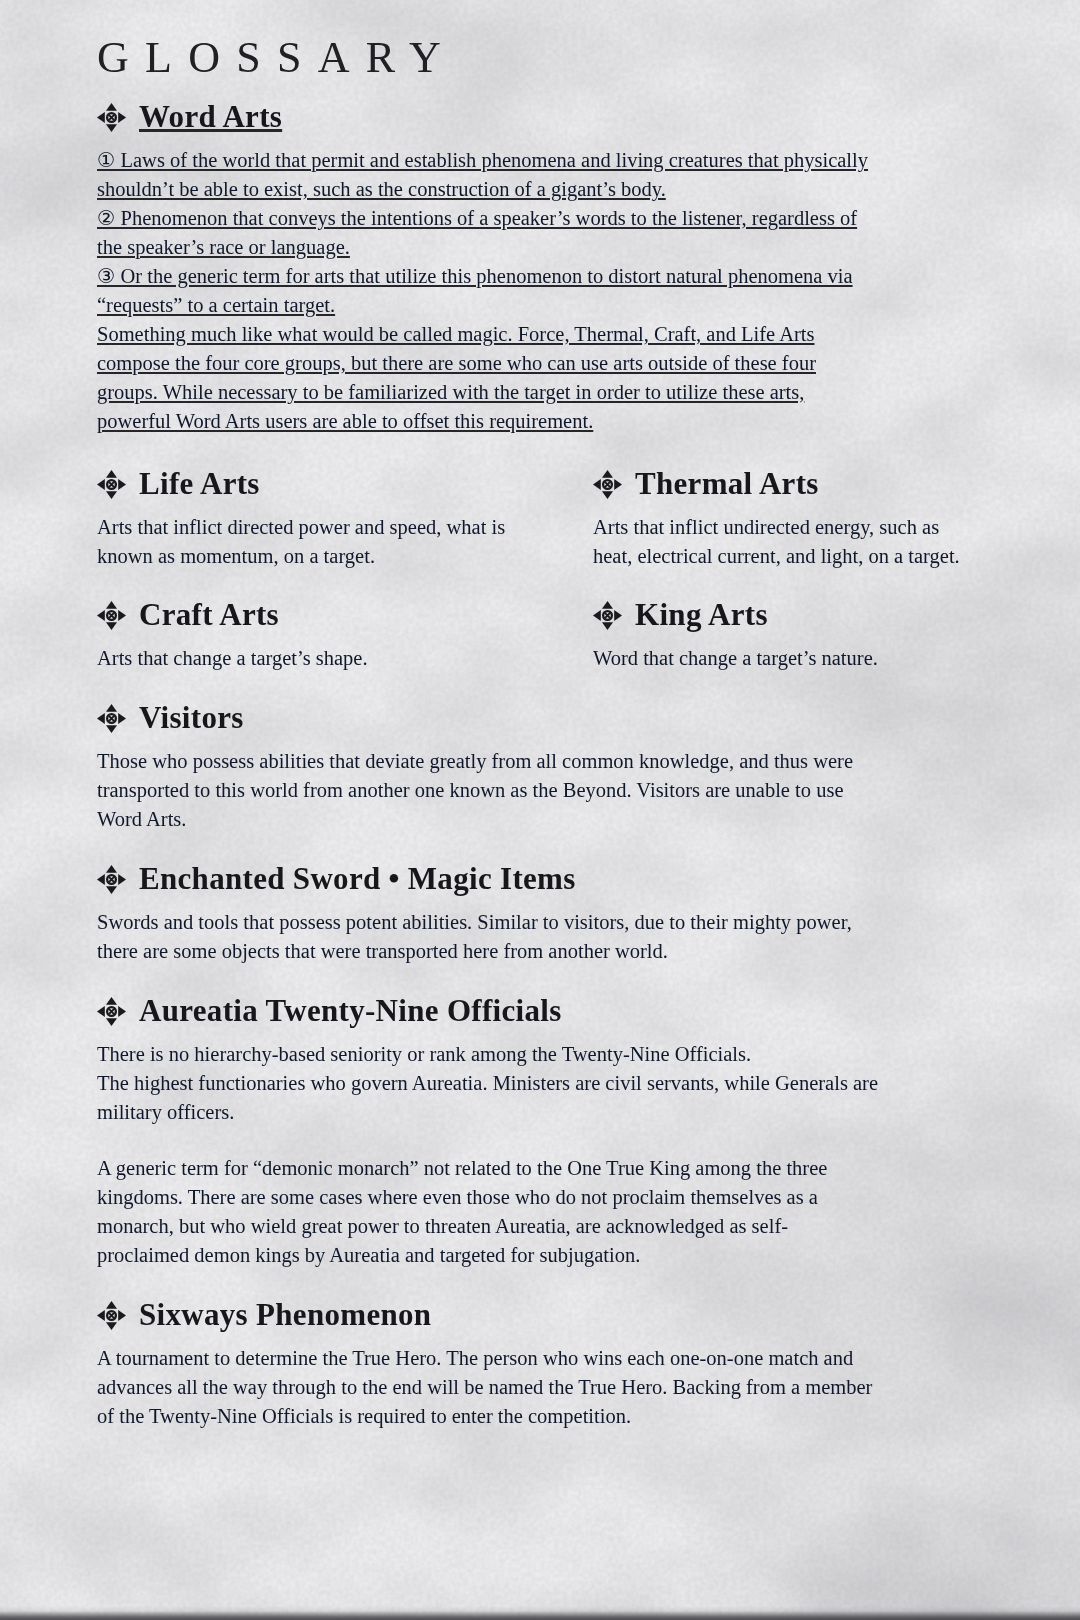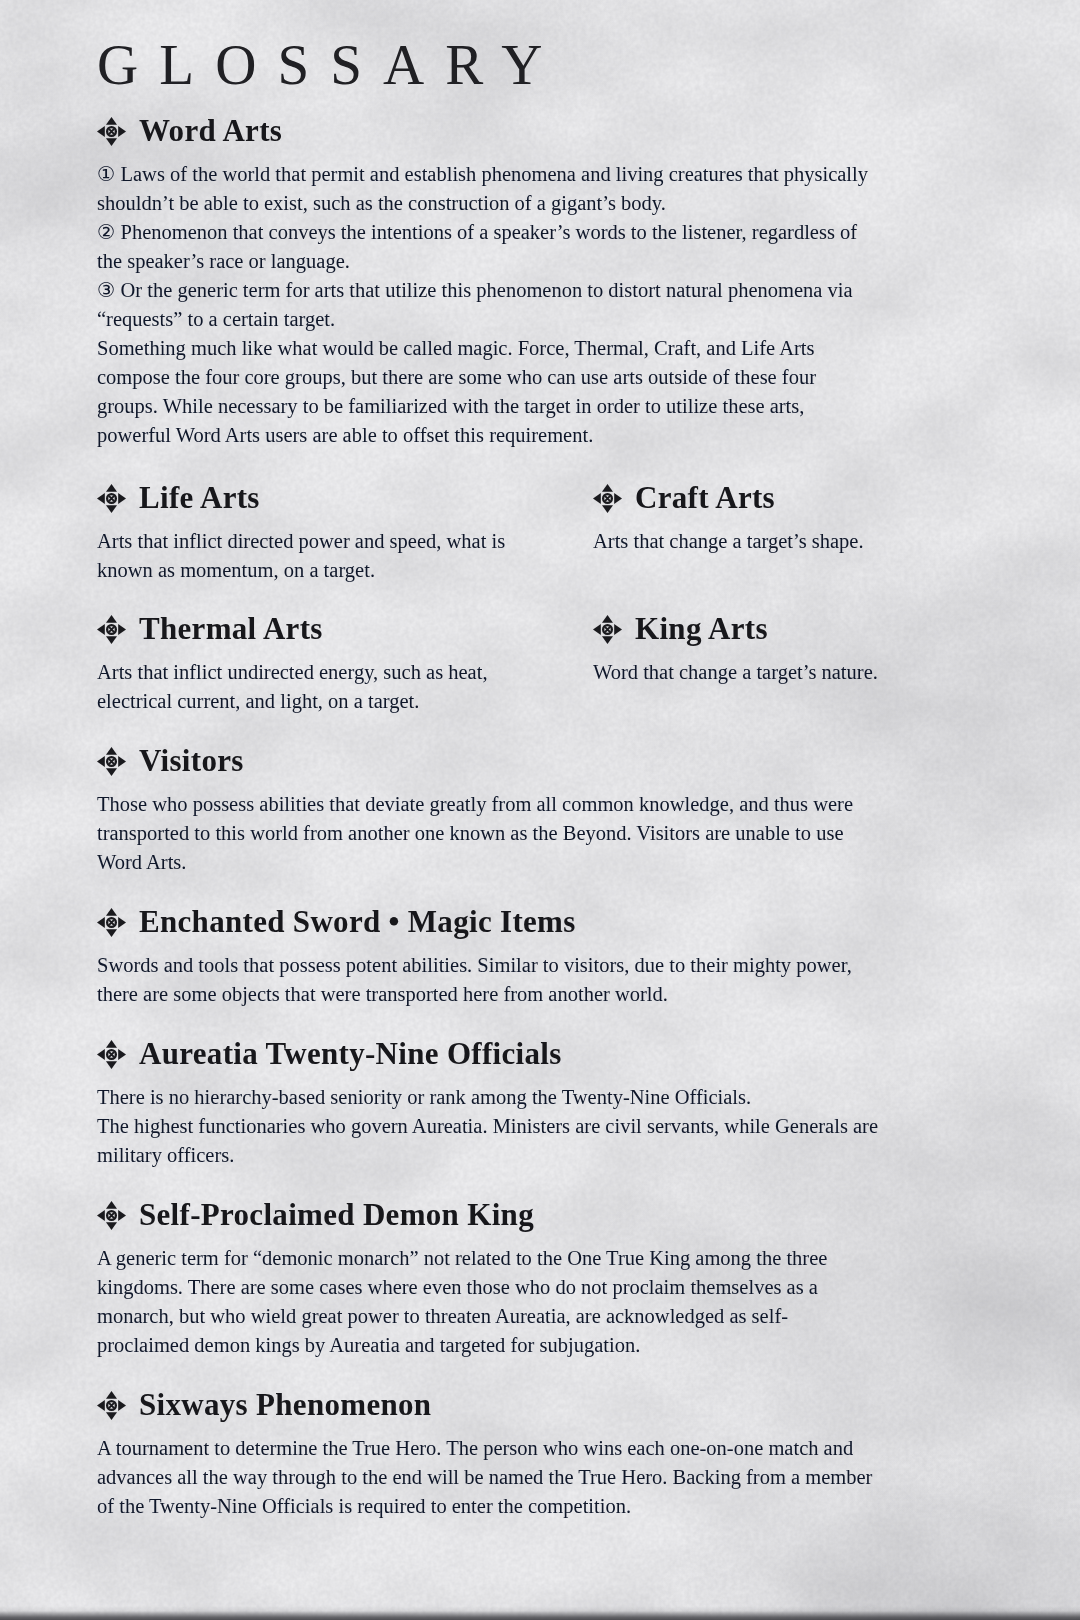--- a/index.html
+++ b/index.html
@@ -34,29 +34,29 @@
     left: 0; right: 0; bottom: 0;
     height: 14px;
     background: linear-gradient(to bottom, rgba(70,70,75,0) 0%, rgba(70,70,75,0.10) 35%, rgba(58,58,63,0.75) 80%, rgba(52,52,57,0.85) 100%);
     pointer-events: none;
   }
   .content {
     position: relative;
     padding: 32px 97px 0 97px;
   }
   h1.glossary-title {
-    font-size: 57px;
+    font-size: 44px;
     font-weight: 500;
     letter-spacing: 0.37em;
     color: #202024;
     margin-bottom: 15px;
     white-space: nowrap;
   }
   .entry { margin-top: 27px; }
-  .entry.first { margin-top: 16px; }
+  .entry.first { margin-top: 16px; text-decoration: underline; }
   .h-row {
     display: flex;
     align-items: center;
     gap: 13px;
     margin-bottom: 11px;
   }
   .orn {
     display: inline-flex;
     color: #1a1a1e;
     flex: 0 0 auto;
@@ -145,42 +145,42 @@
           <span class="orn">
             <svg width="29" height="33" preserveAspectRatio="none">
                 <use href="#orn-sym"></use>
               </svg>
           </span>
           <h2 class="entry-heading">Life Arts</h2>
         </div>
         <p class="body-text">Arts that inflict directed power and speed, what is known as momentum, on a target.</p>
       </section>
 
+      <section class="entry col-left">
+        <div class="h-row">
+          <span class="orn">
+            <svg width="29" height="33" preserveAspectRatio="none">
+                <use href="#orn-sym"></use>
+              </svg>
+          </span>
+          <h2 class="entry-heading">Thermal Arts</h2>
+        </div>
+        <p class="body-text">Arts that inflict undirected energy, such as heat, electrical current, and light, on a target.</p>
+      </section>
+
       <section class="entry col-right">
         <div class="h-row">
           <span class="orn">
             <svg width="29" height="33" preserveAspectRatio="none">
                 <use href="#orn-sym"></use>
               </svg>
           </span>
           <h2 class="entry-heading">Craft Arts</h2>
         </div>
         <p class="body-text">Arts that change a target’s shape.</p>
-      </section>
-
-      <section class="entry col-left">
-        <div class="h-row">
-          <span class="orn">
-            <svg width="29" height="33" preserveAspectRatio="none">
-                <use href="#orn-sym"></use>
-              </svg>
-          </span>
-          <h2 class="entry-heading">Thermal Arts</h2>
-        </div>
-        <p class="body-text">Arts that inflict undirected energy, such as heat, electrical current, and light, on a target.</p>
       </section>
 
       <section class="entry col-right">
         <div class="h-row">
           <span class="orn">
             <svg width="29" height="33" preserveAspectRatio="none">
                 <use href="#orn-sym"></use>
               </svg>
           </span>
           <h2 class="entry-heading">King Arts</h2>
@@ -221,28 +221,20 @@
               <use href="#orn-sym"></use>
             </svg>
         </span>
         <h2 class="entry-heading">Aureatia Twenty-Nine Officials</h2>
       </div>
       <p class="body-text">There is no hierarchy-based seniority or rank among the Twenty-Nine Officials.</p>
       <p class="body-text">The highest functionaries who govern Aureatia. Ministers are civil servants, while Generals are military officers.</p>
     </section>
 
     <section class="entry">
-      <div class="h-row">
-        <span class="orn">
-          <svg width="29" height="33" preserveAspectRatio="none">
-              <use href="#orn-sym"></use>
-            </svg>
-        </span>
-        <h2 class="entry-heading">Self-Proclaimed Demon King</h2>
-      </div>
       <p class="body-text">A generic term for “demonic monarch” not related to the One True King among the three kingdoms. There are some cases where even those who do not proclaim themselves as a monarch, but who wield great power to threaten Aureatia, are acknowledged as self-proclaimed demon kings by Aureatia and targeted for subjugation.</p>
     </section>
 
     <section class="entry">
       <div class="h-row">
         <span class="orn">
           <svg width="29" height="33" preserveAspectRatio="none">
               <use href="#orn-sym"></use>
             </svg>
         </span>

